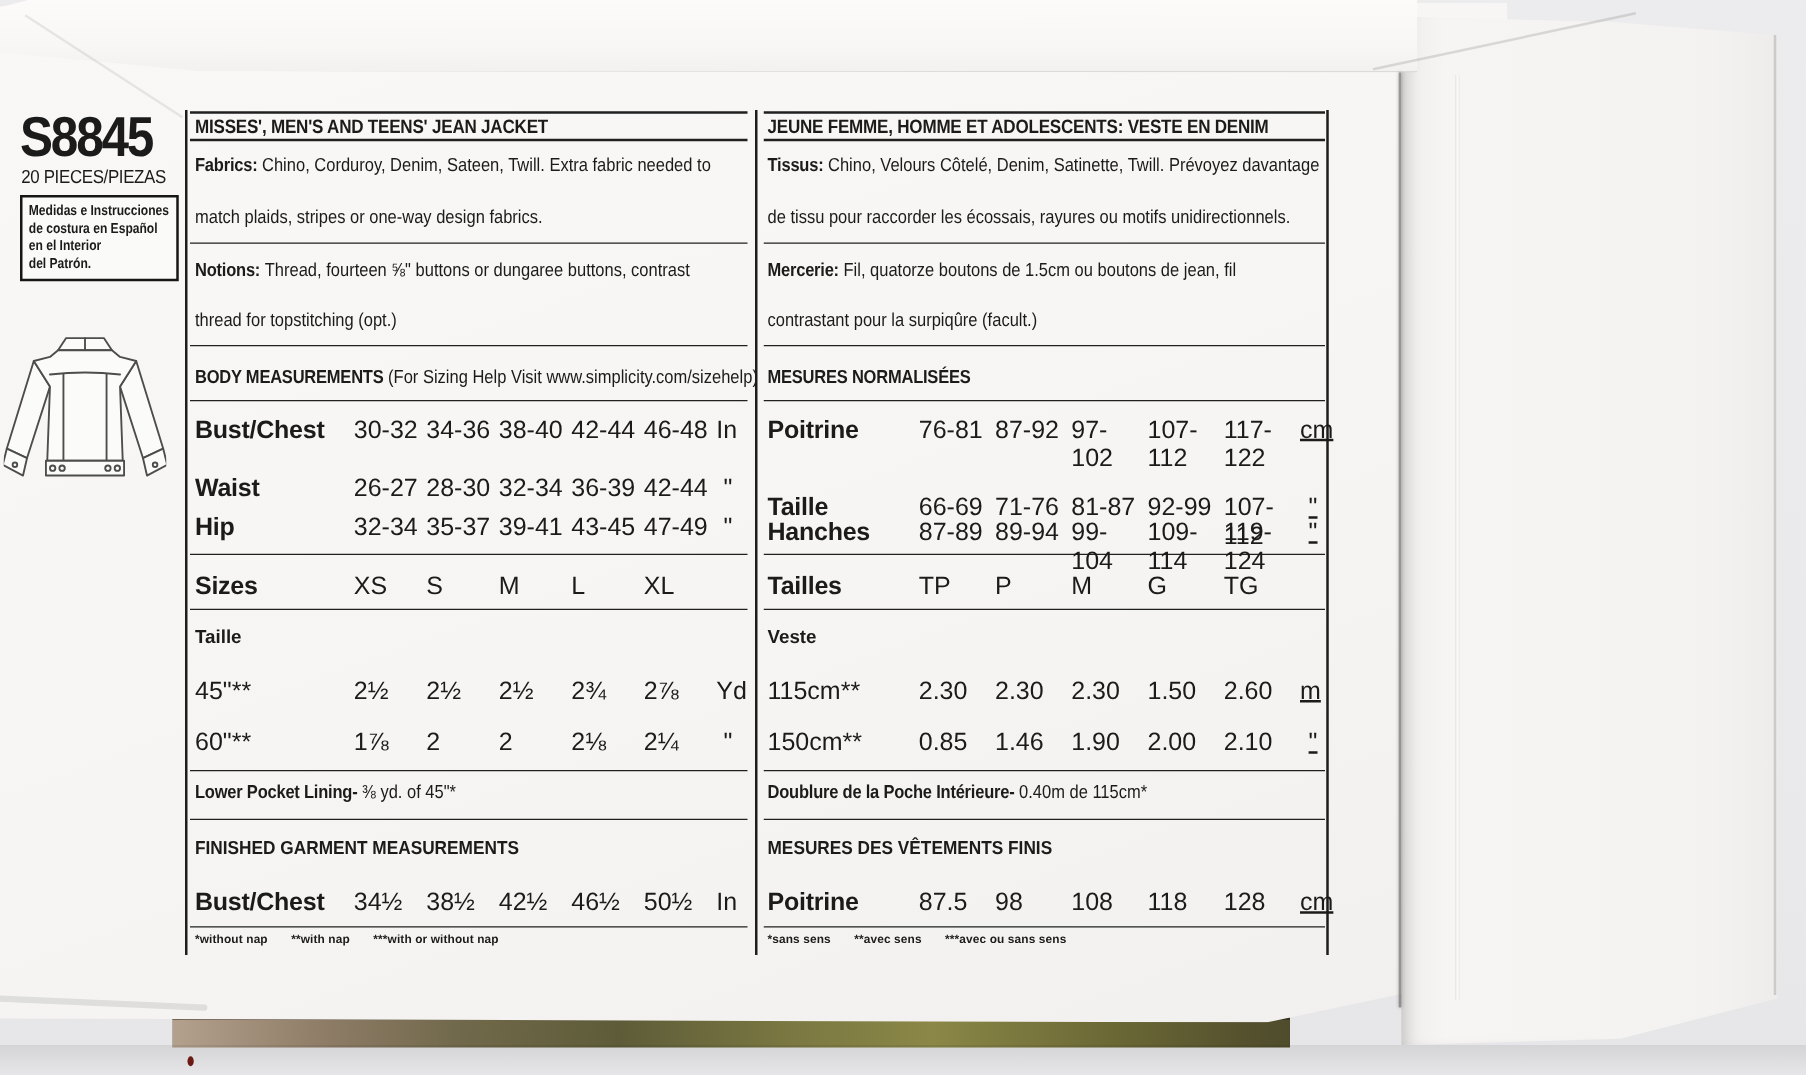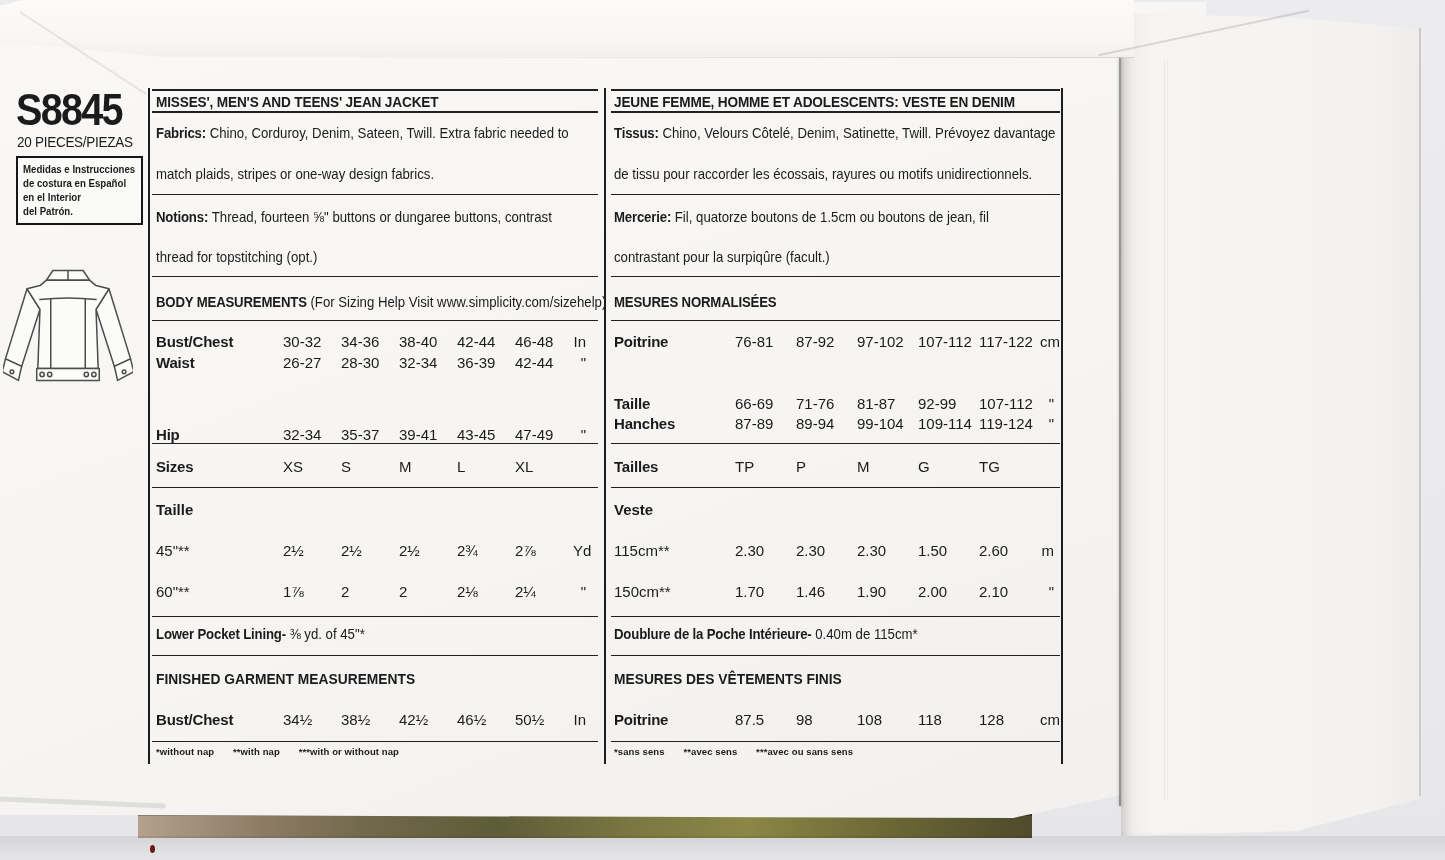--- a/index.html
+++ b/index.html
@@ -52,26 +52,26 @@
   .hrule.thick{height:2px;}
 
   
   .coltitle{font-size:15.5px;font-weight:700;letter-spacing:-.2px;}
   .para{font-size:15px;}
   .para b{letter-spacing:-.2px;}
   .heading{font-size:15px;font-weight:700;}
   .en-x{left:156px;}
   .fr-x{left:614px;}
 
-  .mrow{display:grid;font-size:15px;align-items:baseline;}
+  .mrow{display:grid;font-size:20px;align-items:baseline;}
   .mrow.en{left:156px;width:442px;grid-template-columns:127px repeat(5,58px) 1fr;}
   .mrow.fr{left:614px;width:446px;grid-template-columns:121px repeat(5,61px) 1fr;}
   .mrow .lbl{font-weight:700;letter-spacing:-.2px;}
   .mrow .unit{text-align:right;padding-right:12px;}
-  .mrow.fr .unit{padding-right:6px;}
+  .mrow.fr .unit{padding-right:6px;text-decoration:underline;}
 
   .footnote{font-size:9.5px;font-weight:700;letter-spacing:.1px;}
   .footnote span{margin-right:16px;margin-top:17px;}
 
   svg .ln{fill:none;stroke:#4d4d4d;stroke-width:1.4;stroke-linejoin:round;stroke-linecap:round;}
   svg .fl{fill:#fbfbf9;stroke:#4d4d4d;stroke-width:1.4;stroke-linejoin:round;}
 </style>
 </head>
 <body>
 
@@ -154,30 +154,30 @@
 
 <div class="abs mrow en" style="top:333px">
   <span class="lbl">Bust/Chest</span>
   <span>30-32</span>
   <span>34-36</span>
   <span>38-40</span>
   <span>42-44</span>
   <span>46-48</span>
   <span class="unit">In</span>
 </div>
-<div class="abs mrow en" style="top:354px">
+<div class="abs mrow en" style="top:380px">
   <span class="lbl">Waist</span>
   <span>26-27</span>
   <span>28-30</span>
   <span>32-34</span>
   <span>36-39</span>
   <span>42-44</span>
   <span class="unit">"</span>
 </div>
-<div class="abs mrow en" style="top:426px">
+<div class="abs mrow en" style="top:411px">
   <span class="lbl">Hip</span>
   <span>32-34</span>
   <span>35-37</span>
   <span>39-41</span>
   <span>43-45</span>
   <span>47-49</span>
   <span class="unit">"</span>
 </div>
 <div class="abs mrow en" style="top:458px">
   <span class="lbl">Sizes</span>
@@ -283,21 +283,21 @@
   <span>115cm**</span>
   <span>2.30</span>
   <span>2.30</span>
   <span>2.30</span>
   <span>1.50</span>
   <span>2.60</span>
   <span class="unit">m</span>
 </div>
 <div class="abs mrow fr" style="top:583px">
   <span>150cm**</span>
-  <span>1.70</span>
+  <span>0.85</span>
   <span>1.46</span>
   <span>1.90</span>
   <span>2.00</span>
   <span>2.10</span>
   <span class="unit">"</span>
 </div>
 
 <div class="abs fr-x para fit" style="top:625px"><b>Doublure de la Poche Intérieure-</b>&nbsp;<span>0.40m de 115cm*</span></div>
 
 <div class="abs fr-x heading fit92" style="top:670px">MESURES DES VÊTEMENTS FINIS</div>

